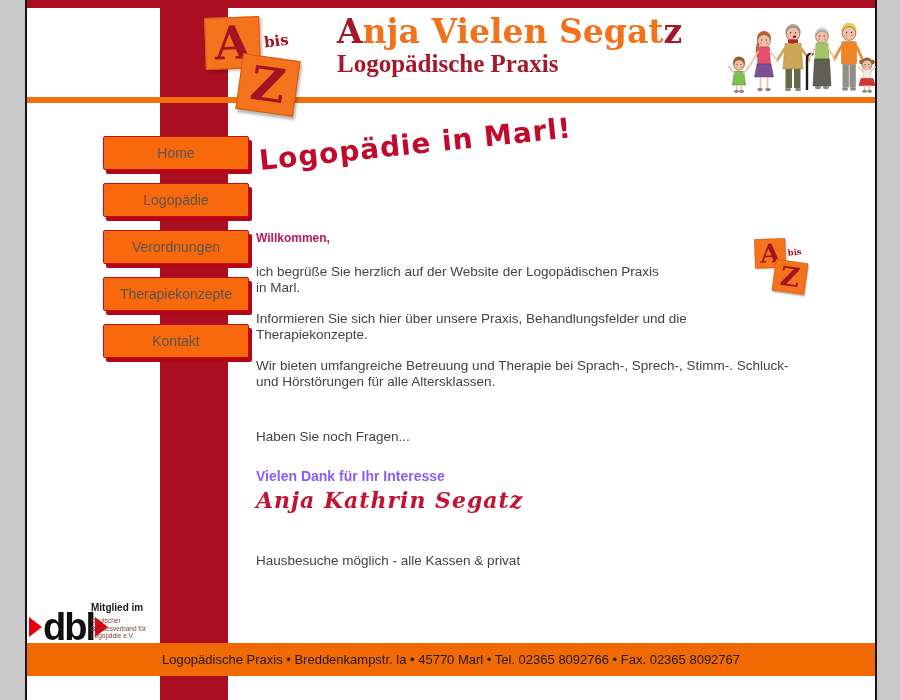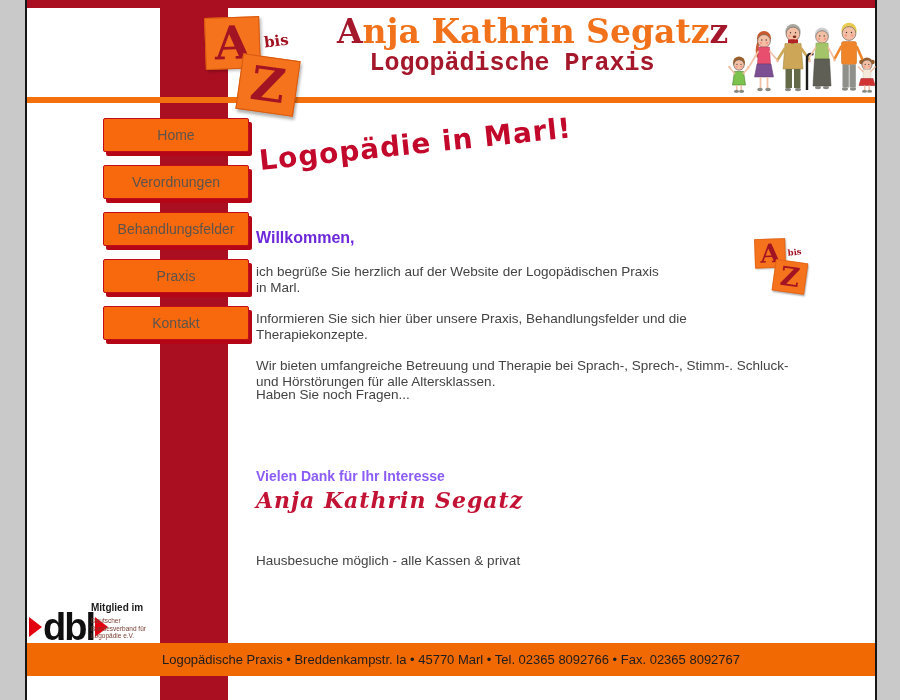--- a/index.html
+++ b/index.html
@@ -27,42 +27,42 @@
   .az-a-sq{left:3px;top:5px;width:53px;height:50px;font-size:46px;line-height:50px;transform:rotate(-2deg);}
   .az-z-sq{left:37px;top:45px;width:56px;height:54px;font-size:47px;line-height:54px;transform:rotate(8deg);box-shadow:2px 3px 3px rgba(0,0,0,0.3);}
   .az-bis{position:absolute;left:62px;top:20px;font-family:"DejaVu Serif",serif;font-weight:bold;
     font-size:15px;color:#a21323;transform:rotate(-7deg);}
 
   
   .title-block{position:absolute;left:310px;top:13px;width:350px;z-index:3;}
   .title-line{font-family:"DejaVu Serif",serif;font-weight:bold;font-size:33px;line-height:38px;white-space:nowrap;letter-spacing:0px;}
   .t-orange{color:#f2721c;}
   .t-red{color:#a5182b;}
-  .subtitle{font-family:Liberation Mono, monospace;font-weight:bold;font-size:25px;line-height:30px;color:#a5182b;text-align:center;margin-top:-2px;}
+  .subtitle{font-family:Liberation Serif, serif;font-weight:bold;font-size:25px;line-height:30px;color:#a5182b;text-align:left;margin-top:-2px;}
 
   .family{position:absolute;left:700px;top:6px;width:150px;height:91px;z-index:3;}
 
   
-  .nav{position:absolute;left:76px;top:118px;width:146px;z-index:3;}
+  .nav{position:absolute;left:76px;top:136px;width:146px;z-index:3;}
   .navbtn{
     box-sizing:border-box;width:146px;height:34px;margin-bottom:13px;background:#f8690e;
     border:1px solid #c10d18;box-shadow:3px 4px 0 #b50617;border-radius:2px;
     text-align:center;line-height:32px;font-size:14px;color:#5c544c;cursor:pointer;
   }
 
   
   .marl-heading{
     position:absolute;left:234px;top:144px;z-index:3;
     font-family:"DejaVu Sans",sans-serif;font-weight:bold;font-size:28px;color:#c3092b;
     transform:rotate(-6deg);transform-origin:left bottom;letter-spacing:1px;white-space:nowrap;
   }
   .content{position:absolute;left:229px;top:0;width:620px;z-index:3;font-size:13.5px;color:#434343;line-height:16px;}
   .content .blk{position:absolute;left:0;white-space:nowrap;}
-  .welcome{top:230px;font-weight:bold;color:#6d28d9;font-size:16px;}
-  .p1{top:264px;} .p2{top:311px;} .p3{top:358px;} .p4{top:387px;}
+  .welcome{top:230px;font-weight:bold;color:#be185d;font-size:12px;}
+  .p1{top:264px;} .p2{top:311px;} .p3{top:358px;} .p4{top:429px;}
   .thanks{top:468px;font-weight:bold;color:#8b5cf6;font-size:14px;}
   .signature{
     top:492px;font-family:"DejaVu Serif",serif;font-style:italic;font-weight:bold;
     font-size:22px;color:#c21334;letter-spacing:1px;
   }
   .p5{top:553px;}
 
   
   .dbl{position:absolute;left:2px;top:598px;width:160px;height:46px;z-index:3;}
   .dbl-mark{position:absolute;left:0;top:8px;display:flex;align-items:center;}
@@ -86,21 +86,21 @@
   <div class="stripe"></div>
   <div class="orange-line"></div>
 
   <div class="azlogo header-azlogo">
     <div class="az-a-sq"><span>A</span></div>
     <div class="az-bis">bis</div>
     <div class="az-z-sq"><span>Z</span></div>
   </div>
 
   <div class="title-block">
-    <div class="title-line"><span class="t-red">A</span><span class="t-orange">nja Kathrin Segatz</span><span class="t-red">z</span></div>
+    <div class="title-line"><span class="t-red">A</span><span class="t-orange">nja Vielen Segat</span><span class="t-red">z</span></div>
     <div class="subtitle">Logopädische Praxis</div>
   </div>
 
   <svg class="family" viewBox="0 0 150 91" xmlns="http://www.w3.org/2000/svg">
 
     <g>
       <circle cx="12" cy="56.5" r="6" fill="#9a5f2b"></circle>
       <circle cx="12" cy="59" r="5.2" fill="#f4c0a5" stroke="#555" stroke-width="0.6"></circle>
       <circle cx="10" cy="58.3" r="0.6" fill="#333"></circle>
         <circle cx="14" cy="58.3" r="0.6" fill="#333"></circle>
@@ -205,23 +205,23 @@
       <polygon points="134,72.5 146,72.5 148,79.5 132,79.5" fill="#d23434" stroke="#a02020" stroke-width="0.5"></polygon>
       <line x1="137.8" y1="79.5" x2="137.8" y2="84" stroke="#f4c0a5" stroke-width="1.5"></line>
       <line x1="142.2" y1="79.5" x2="142.2" y2="84" stroke="#f4c0a5" stroke-width="1.5"></line>
       <ellipse cx="137.5" cy="85.3" rx="2.5" ry="1.5" fill="#8a8a84"></ellipse>
         <ellipse cx="142.6" cy="85.3" rx="2.5" ry="1.5" fill="#8a8a84"></ellipse>
     </g>
   </svg>
 
   <div class="nav">
     <div class="navbtn">Home</div>
+    <div class="navbtn">Logopädie</div>
     <div class="navbtn">Verordnungen</div>
-    <div class="navbtn">Behandlungsfelder</div>
-    <div class="navbtn">Praxis</div>
+    <div class="navbtn">Therapiekonzepte</div>
     <div class="navbtn">Kontakt</div>
   </div>
 
   <div class="marl-heading">Logopädie in Marl!</div>
 
   <div class="content">
     <div class="blk welcome">Willkommen,</div>
     <div class="blk p1">
       <div>ich begrüße Sie herzlich auf der Website der Logopädischen Praxis</div>
       <div>in Marl.</div>

